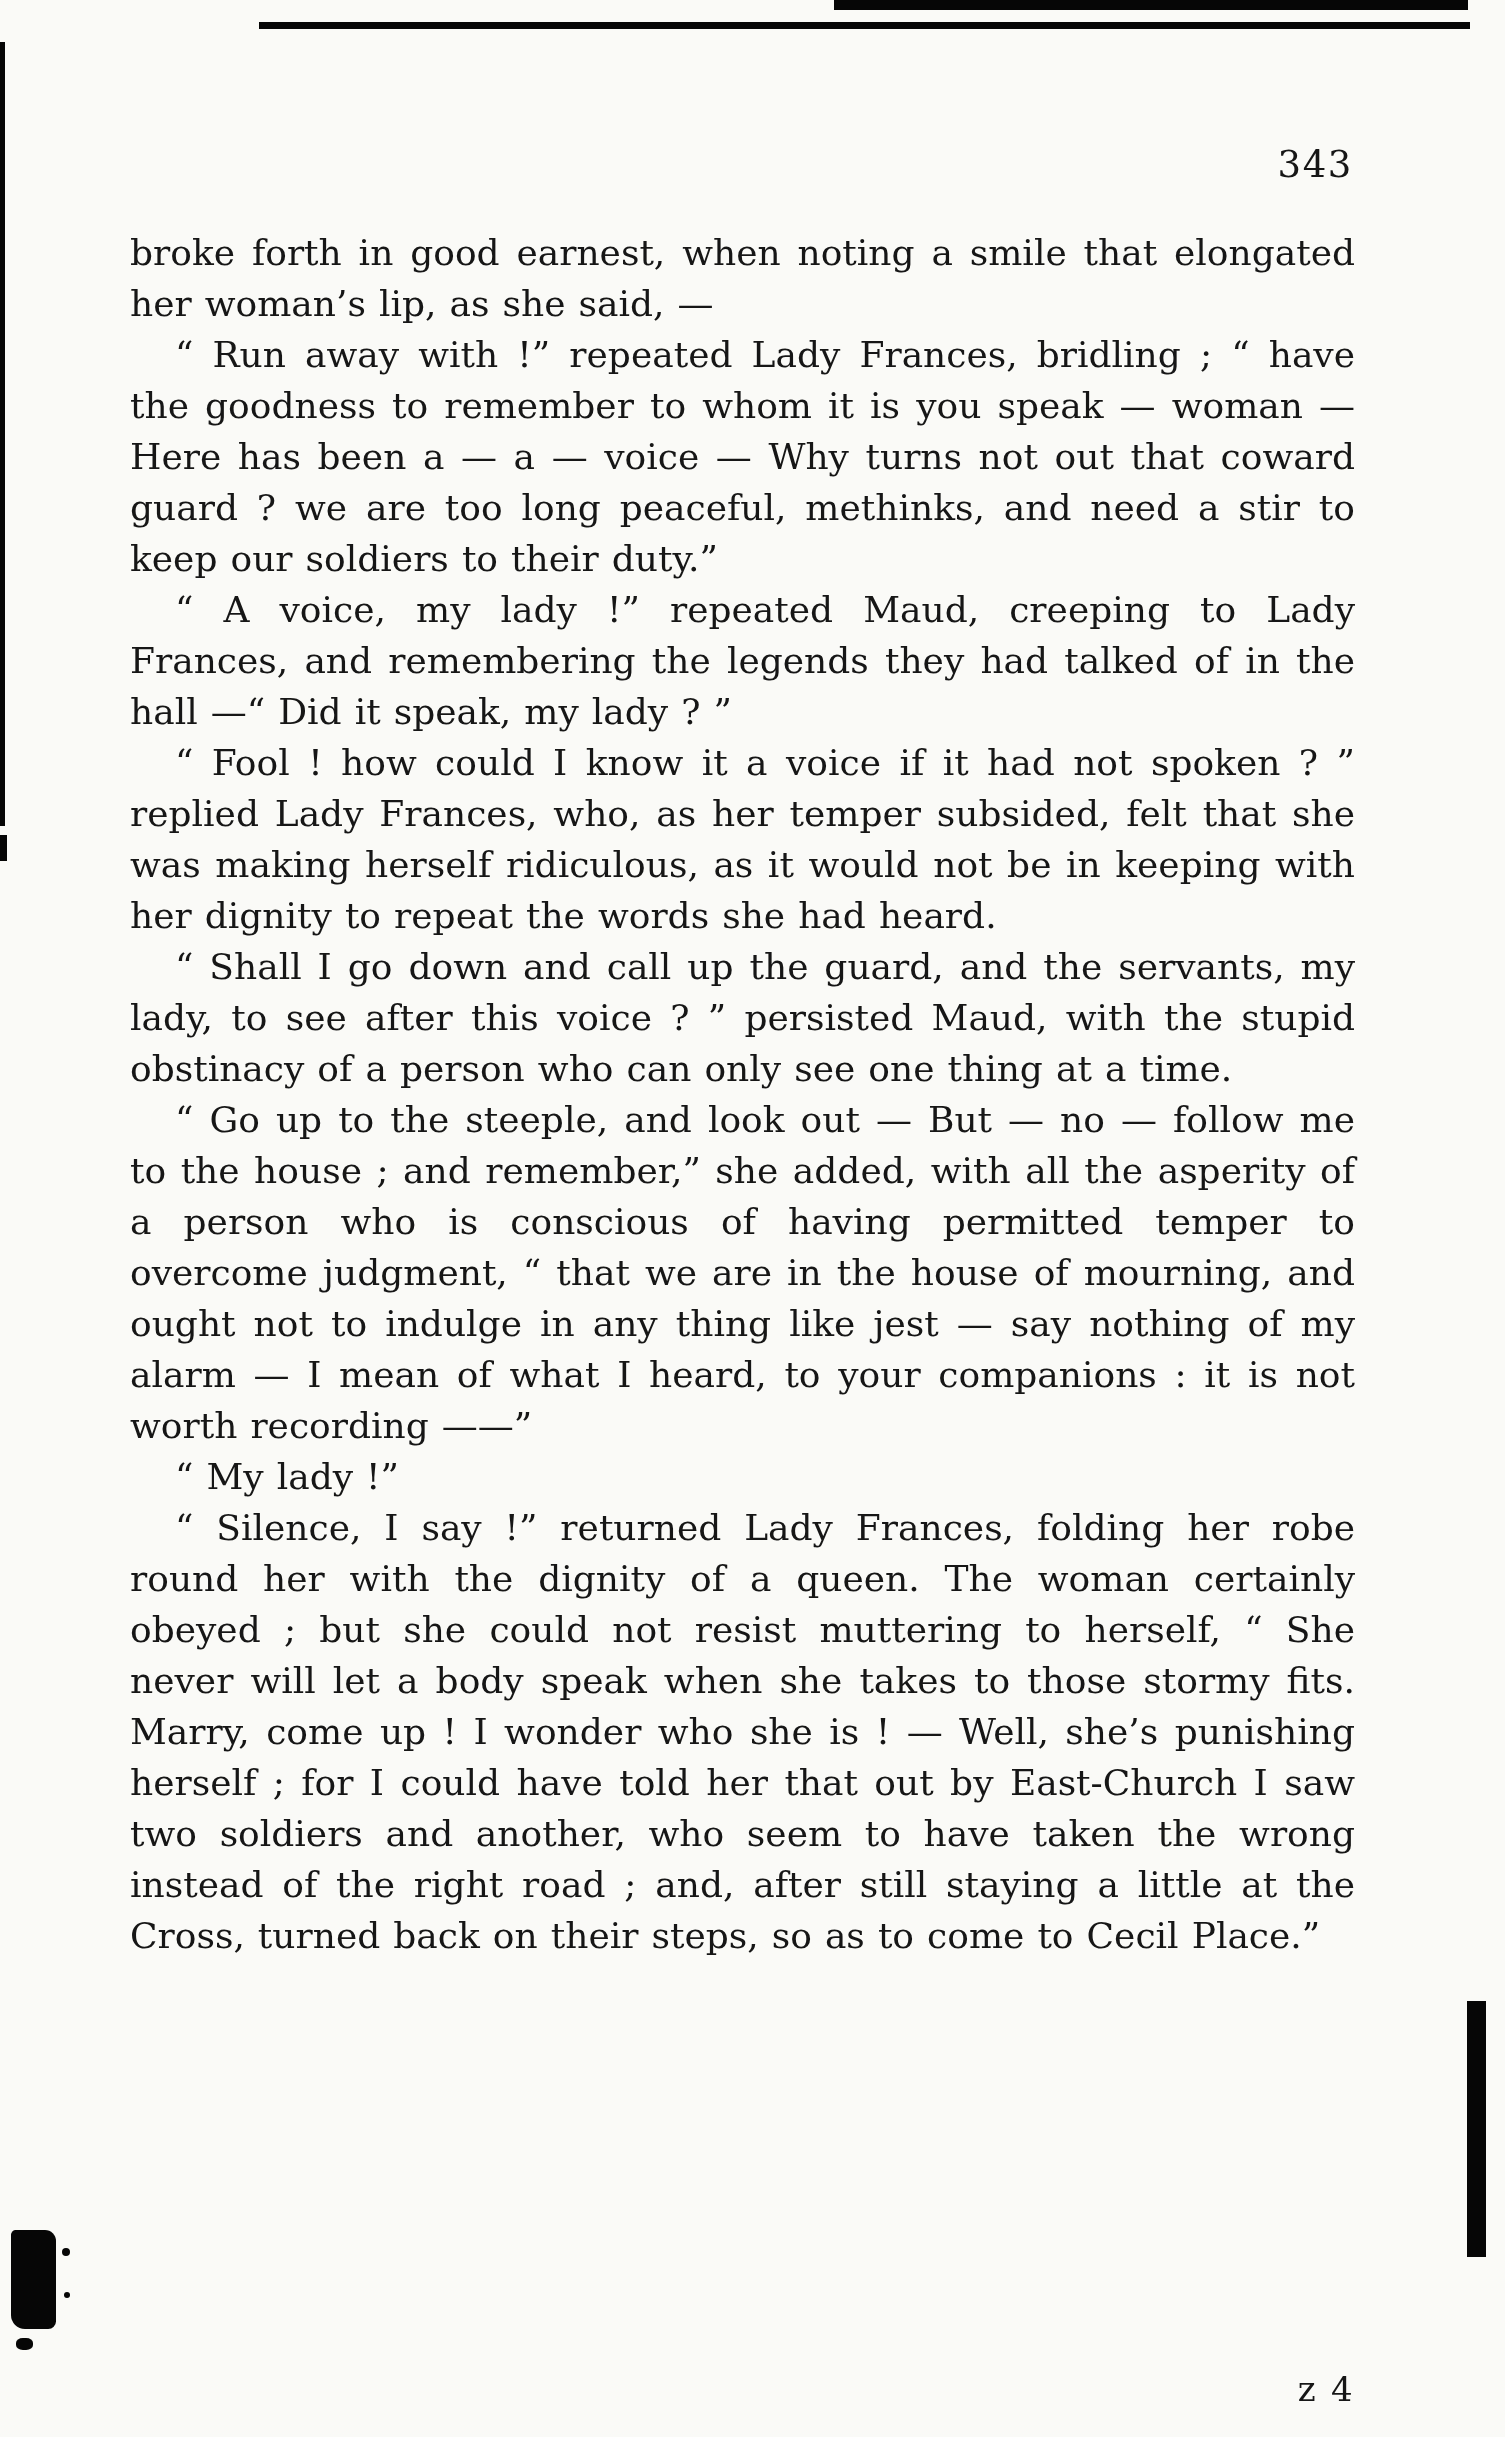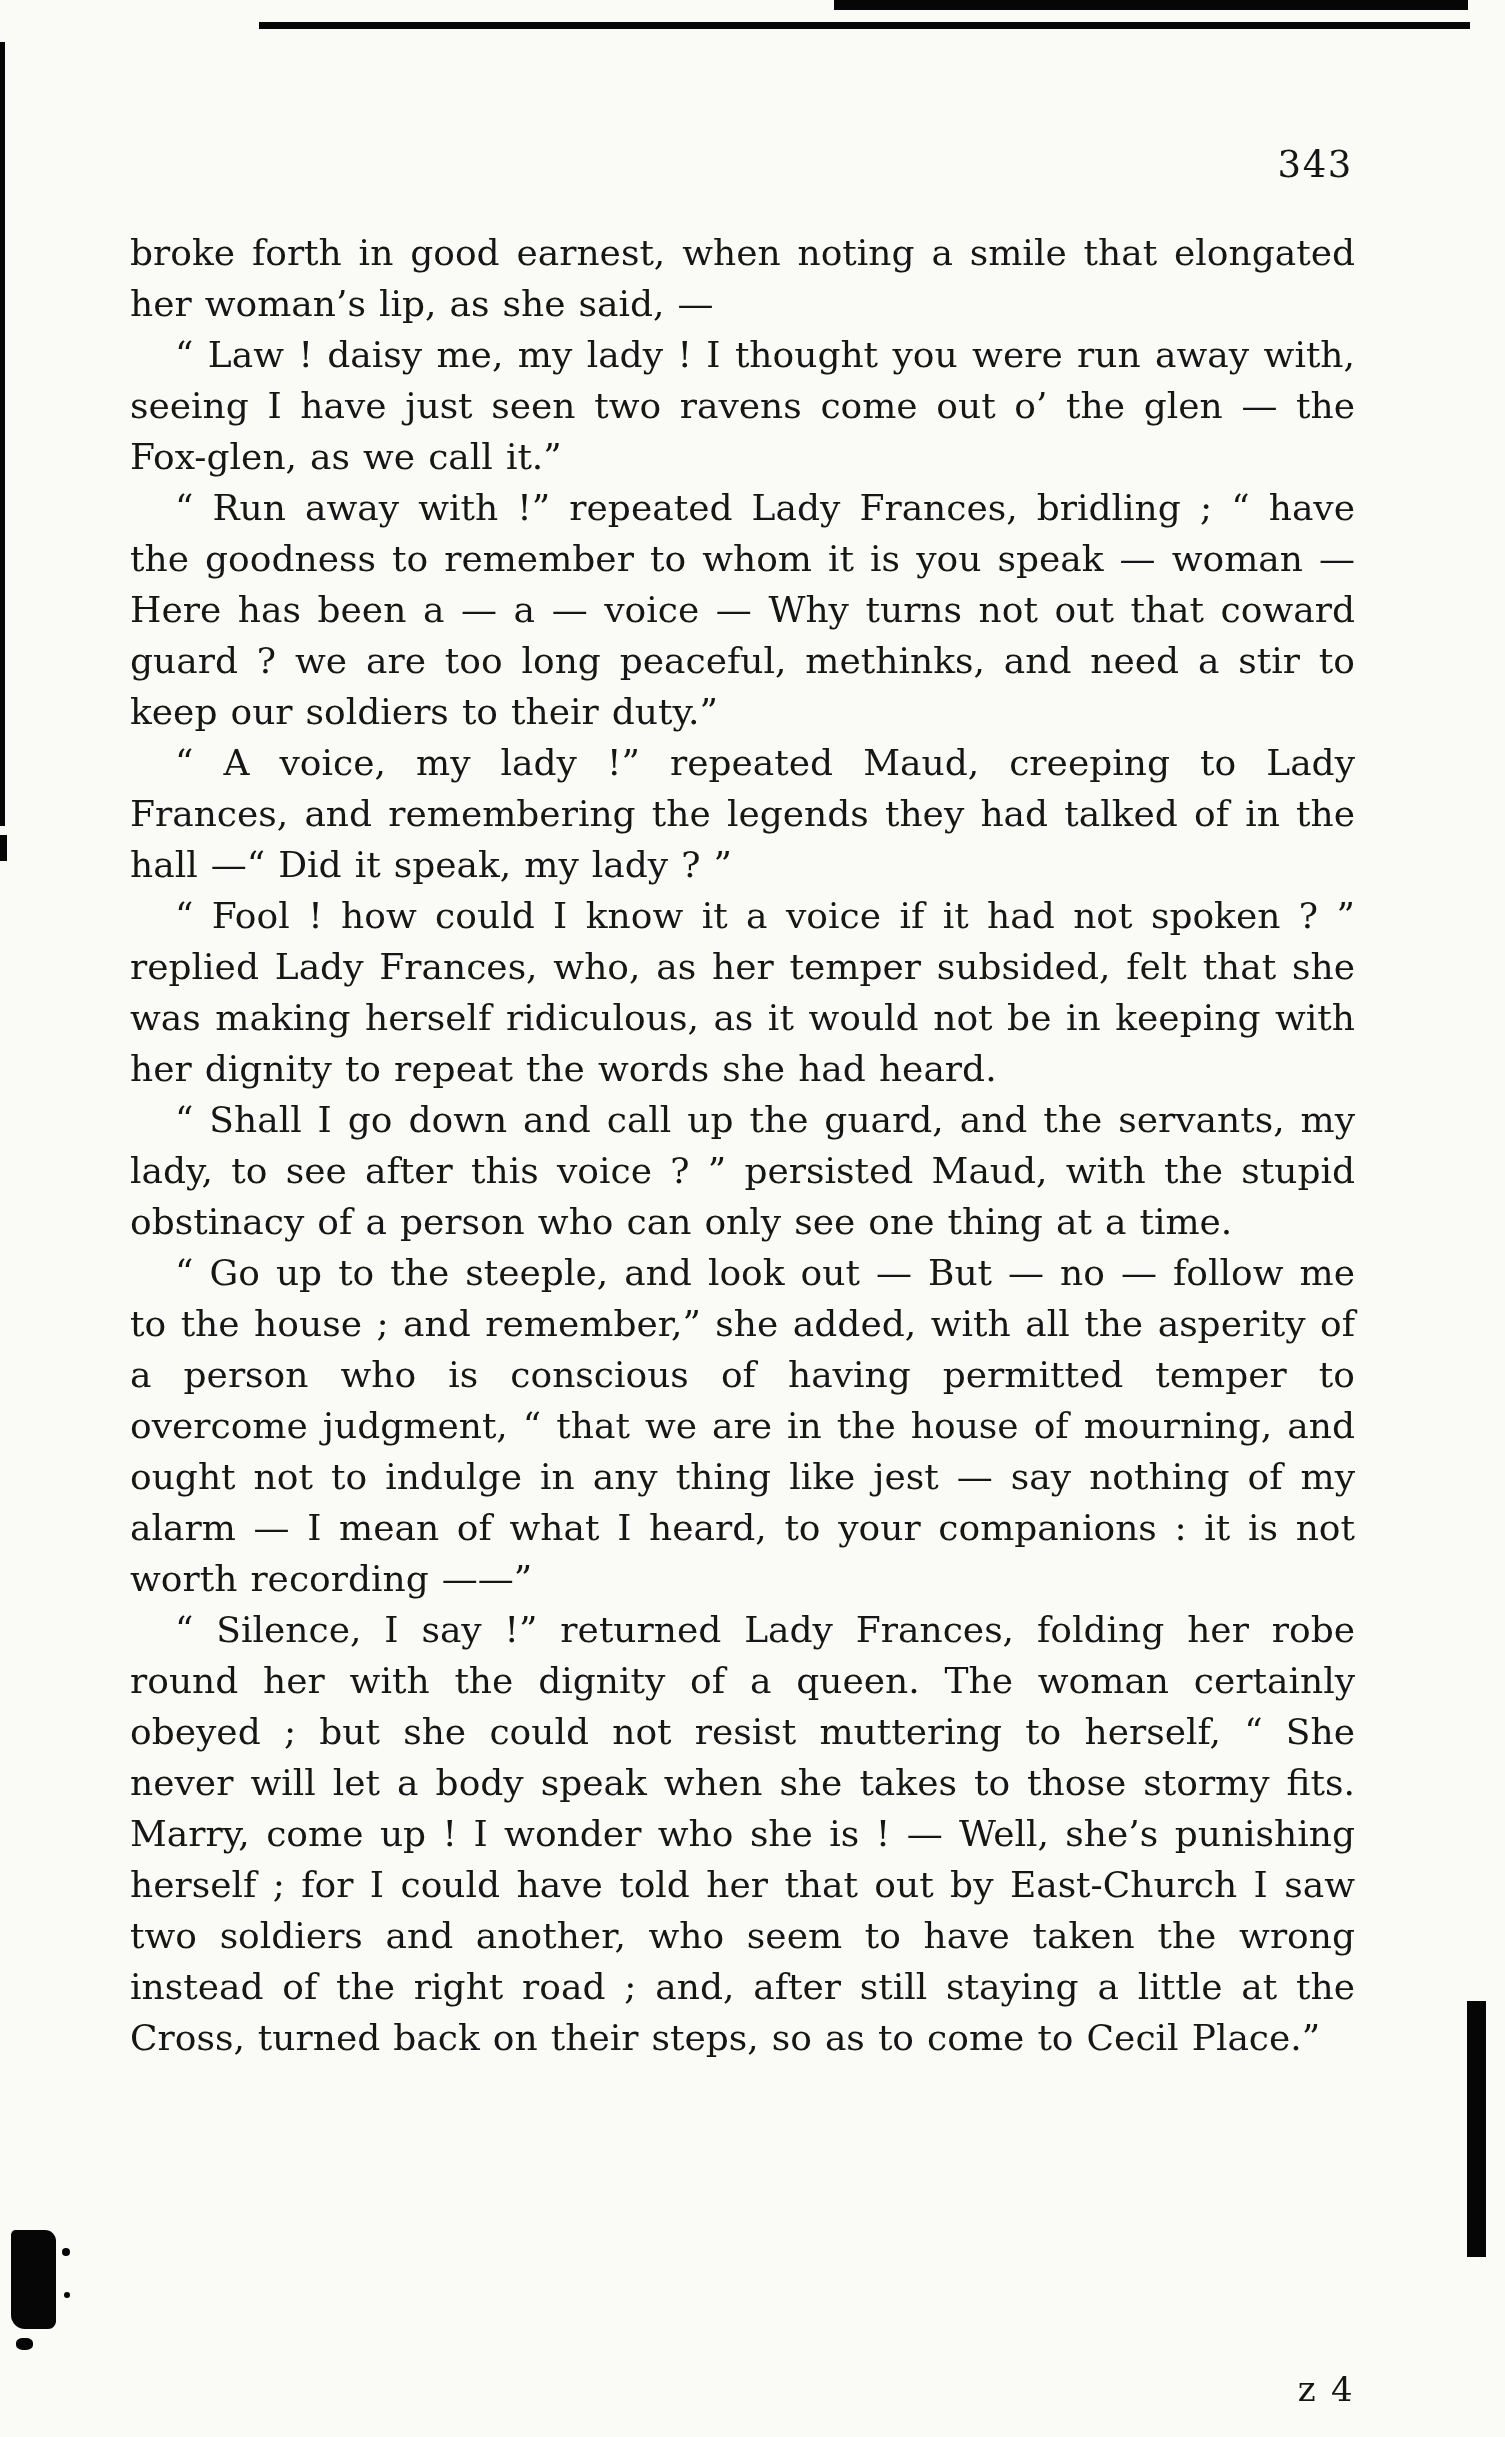--- a/index.html
+++ b/index.html
@@ -97,23 +97,23 @@
 <div class="artifact left-dot-2"></div>
 <div class="artifact left-blob-2"></div>
 <div class="artifact right-bar"></div>
 
 <div class="header">
   <div class="page-number">343</div>
 </div>
 
 <div class="body-text">
   <p class="continuation">broke forth in good earnest, when noting a smile that elongated her woman’s lip, as she said, —</p>
-  <p>“ Law !  daisy me, my lady !  I thought you were run away with, seeing I have just seen two ravens come out o’ the glen — the Fox-glen, as we call it.”</p>
   <p>“ Run away with !” repeated Lady Frances, bridling ; “ have the goodness to remember to whom it is you speak — woman — Here has been a — a — voice — Why turns not out that coward guard ?  we are too long peaceful, methinks, and need a stir to keep our soldiers to their duty.”</p>
   <p>“ A voice, my lady !” repeated Maud, creeping to Lady Frances, and remembering the legends they had talked of in the hall —“ Did it speak, my lady ? ”</p>
   <p>“ Fool !  how could I know it a voice if it had not spoken ? ” replied Lady Frances, who, as her temper subsided, felt that she was making herself ridiculous, as it would not be in keeping with her dignity to repeat the words she had heard.</p>
   <p>“ Shall I go down and call up the guard, and the servants, my lady, to see after this voice ? ” persisted Maud, with the stupid obstinacy of a person who can only see one thing at a time.</p>
   <p>“ Go up to the steeple, and look out — But — no — follow me to the house ; and remember,” she added, with all the asperity of a person who is conscious of having permitted temper to overcome judgment, “ that we are in the house of mourning, and ought not to indulge in any thing like jest — say nothing of my alarm — I mean of what I heard, to your companions : it is not worth recording ——”</p>
+  <p>“ My lady !”</p>
   <p>“ Silence, I say !” returned Lady Frances, folding her robe round her with the dignity of a queen.  The woman certainly obeyed ; but she could not resist muttering to herself, “ She never will let a body speak when she takes to those stormy fits. Marry, come up !  I wonder who she is ! — Well, she’s punishing herself ; for I could have told her that out by East-Church I saw two soldiers and another, who seem to have taken the wrong instead of the right road ; and, after still staying a little at the Cross, turned back on their steps, so as to come to Cecil Place.”</p>
 </div>
 
 <div class="footer">z 4</div>
 
 
 </body></html>

